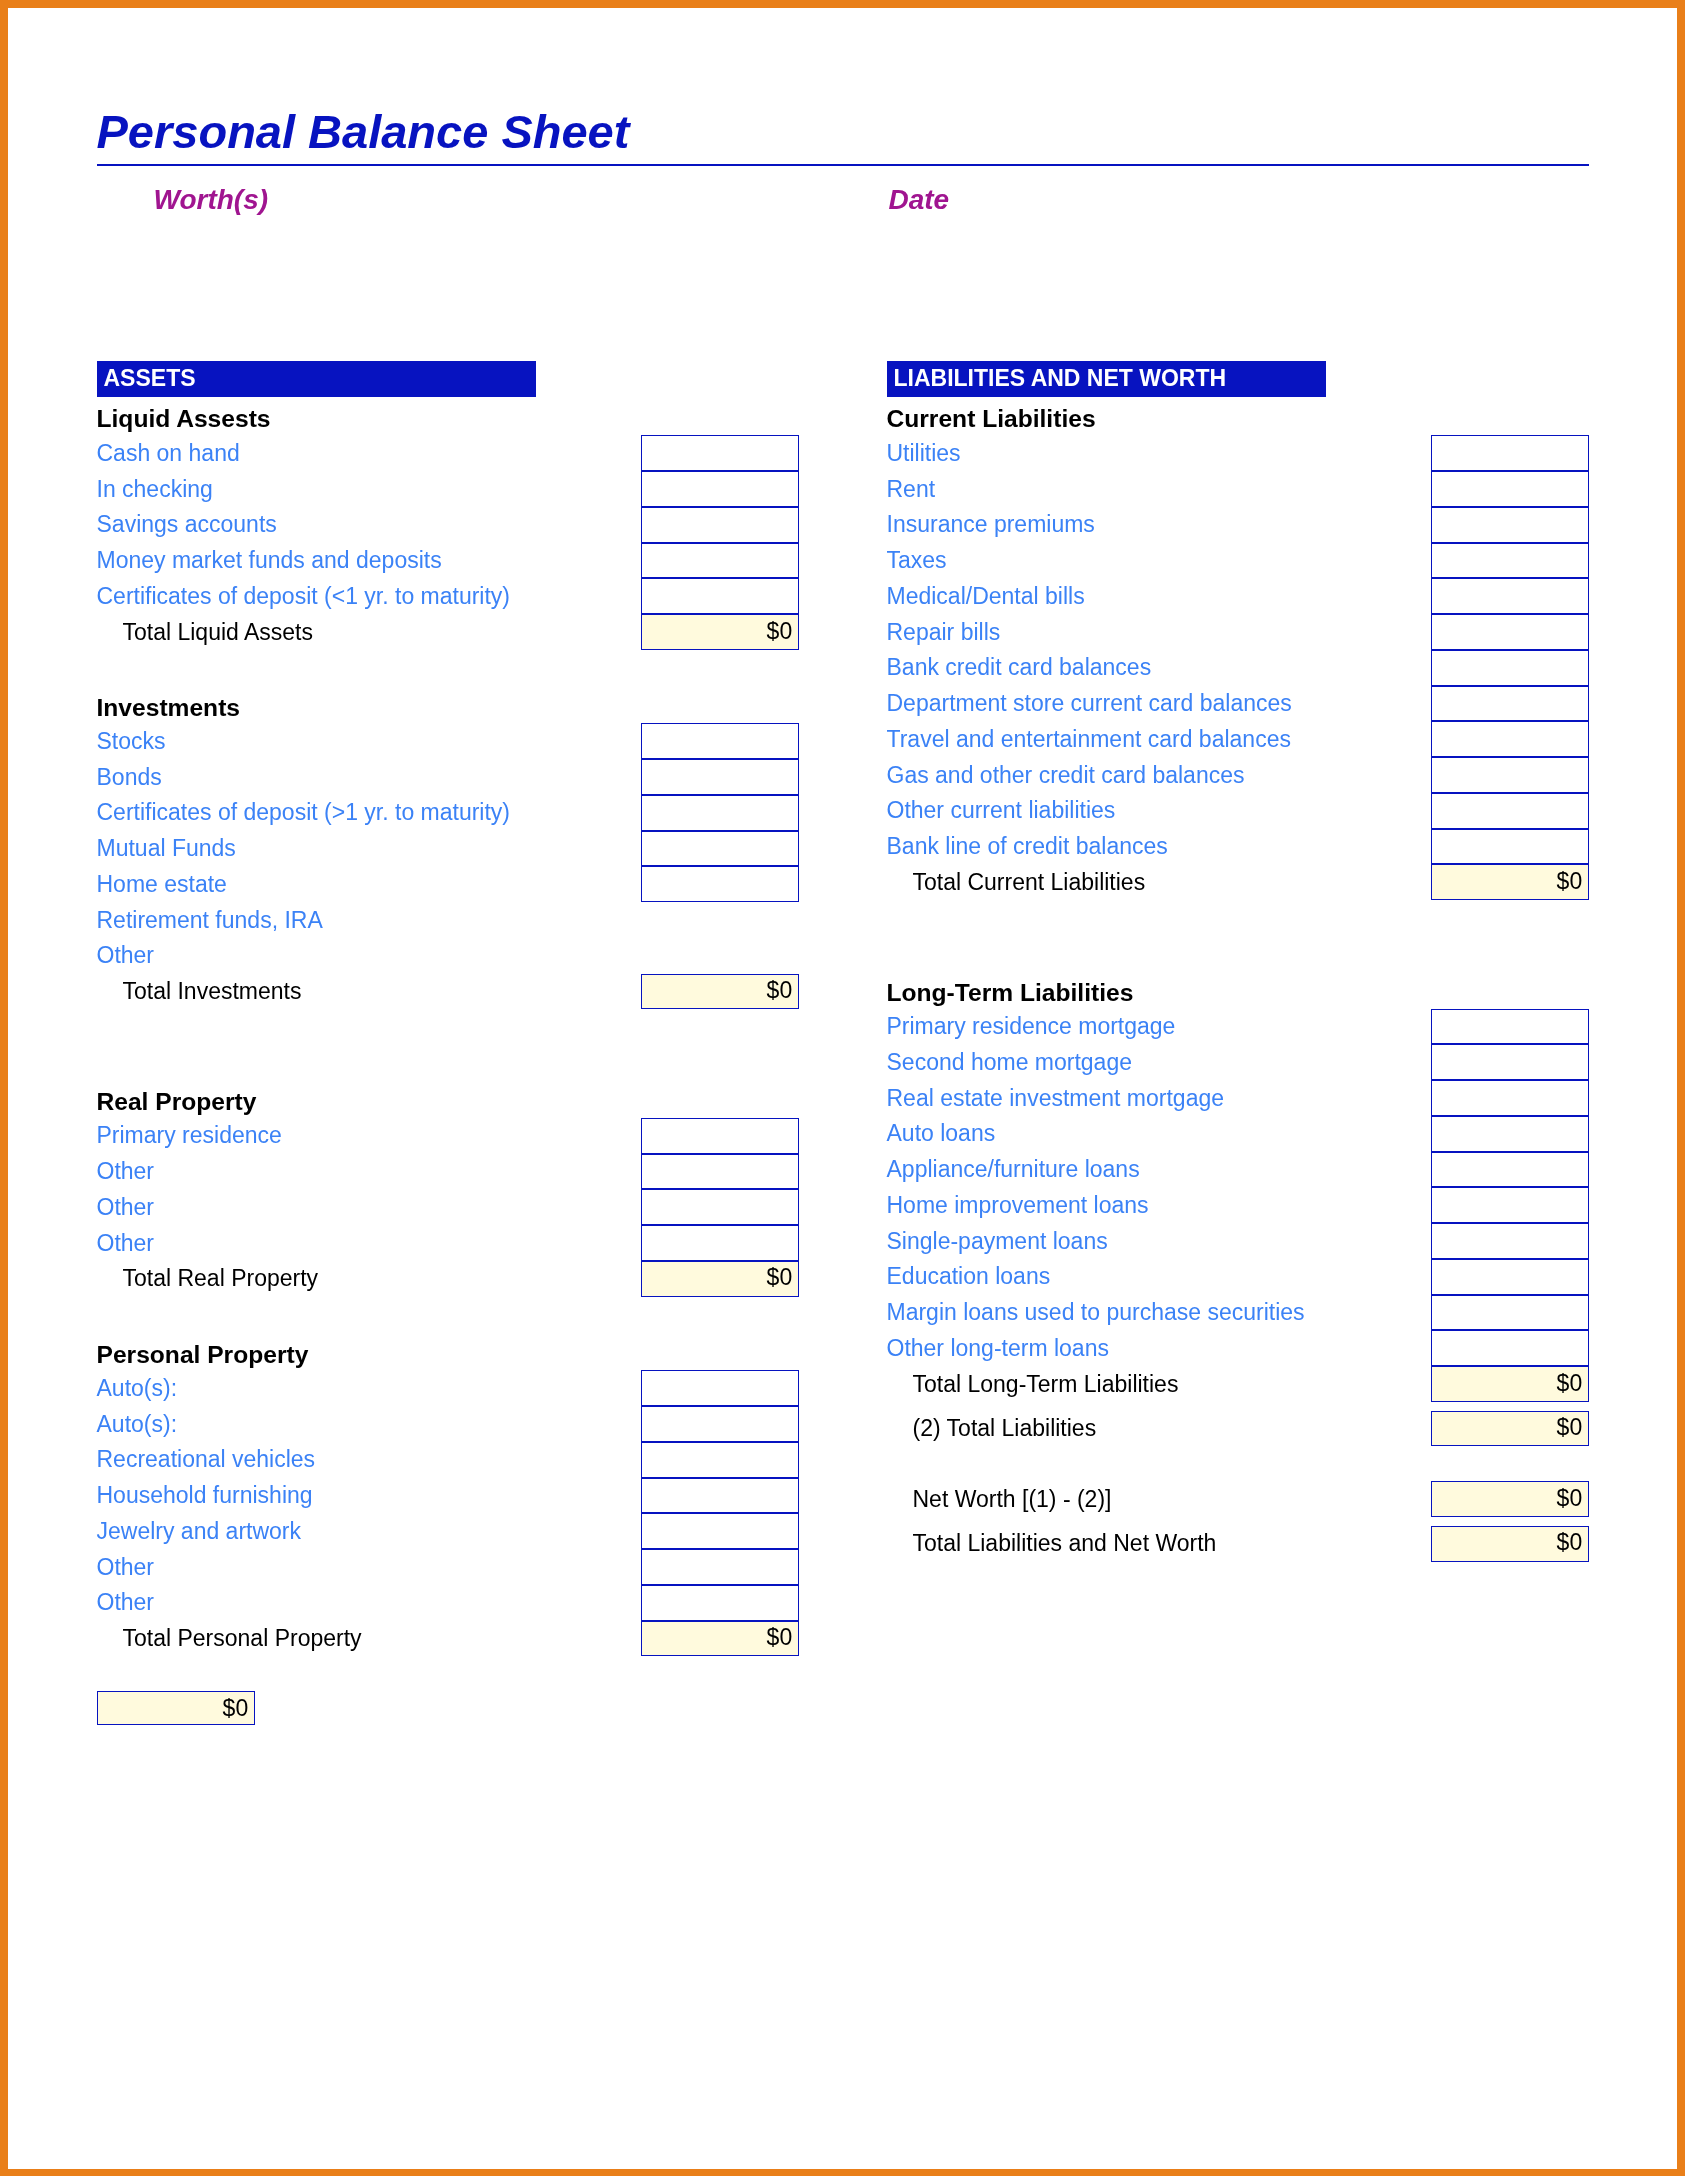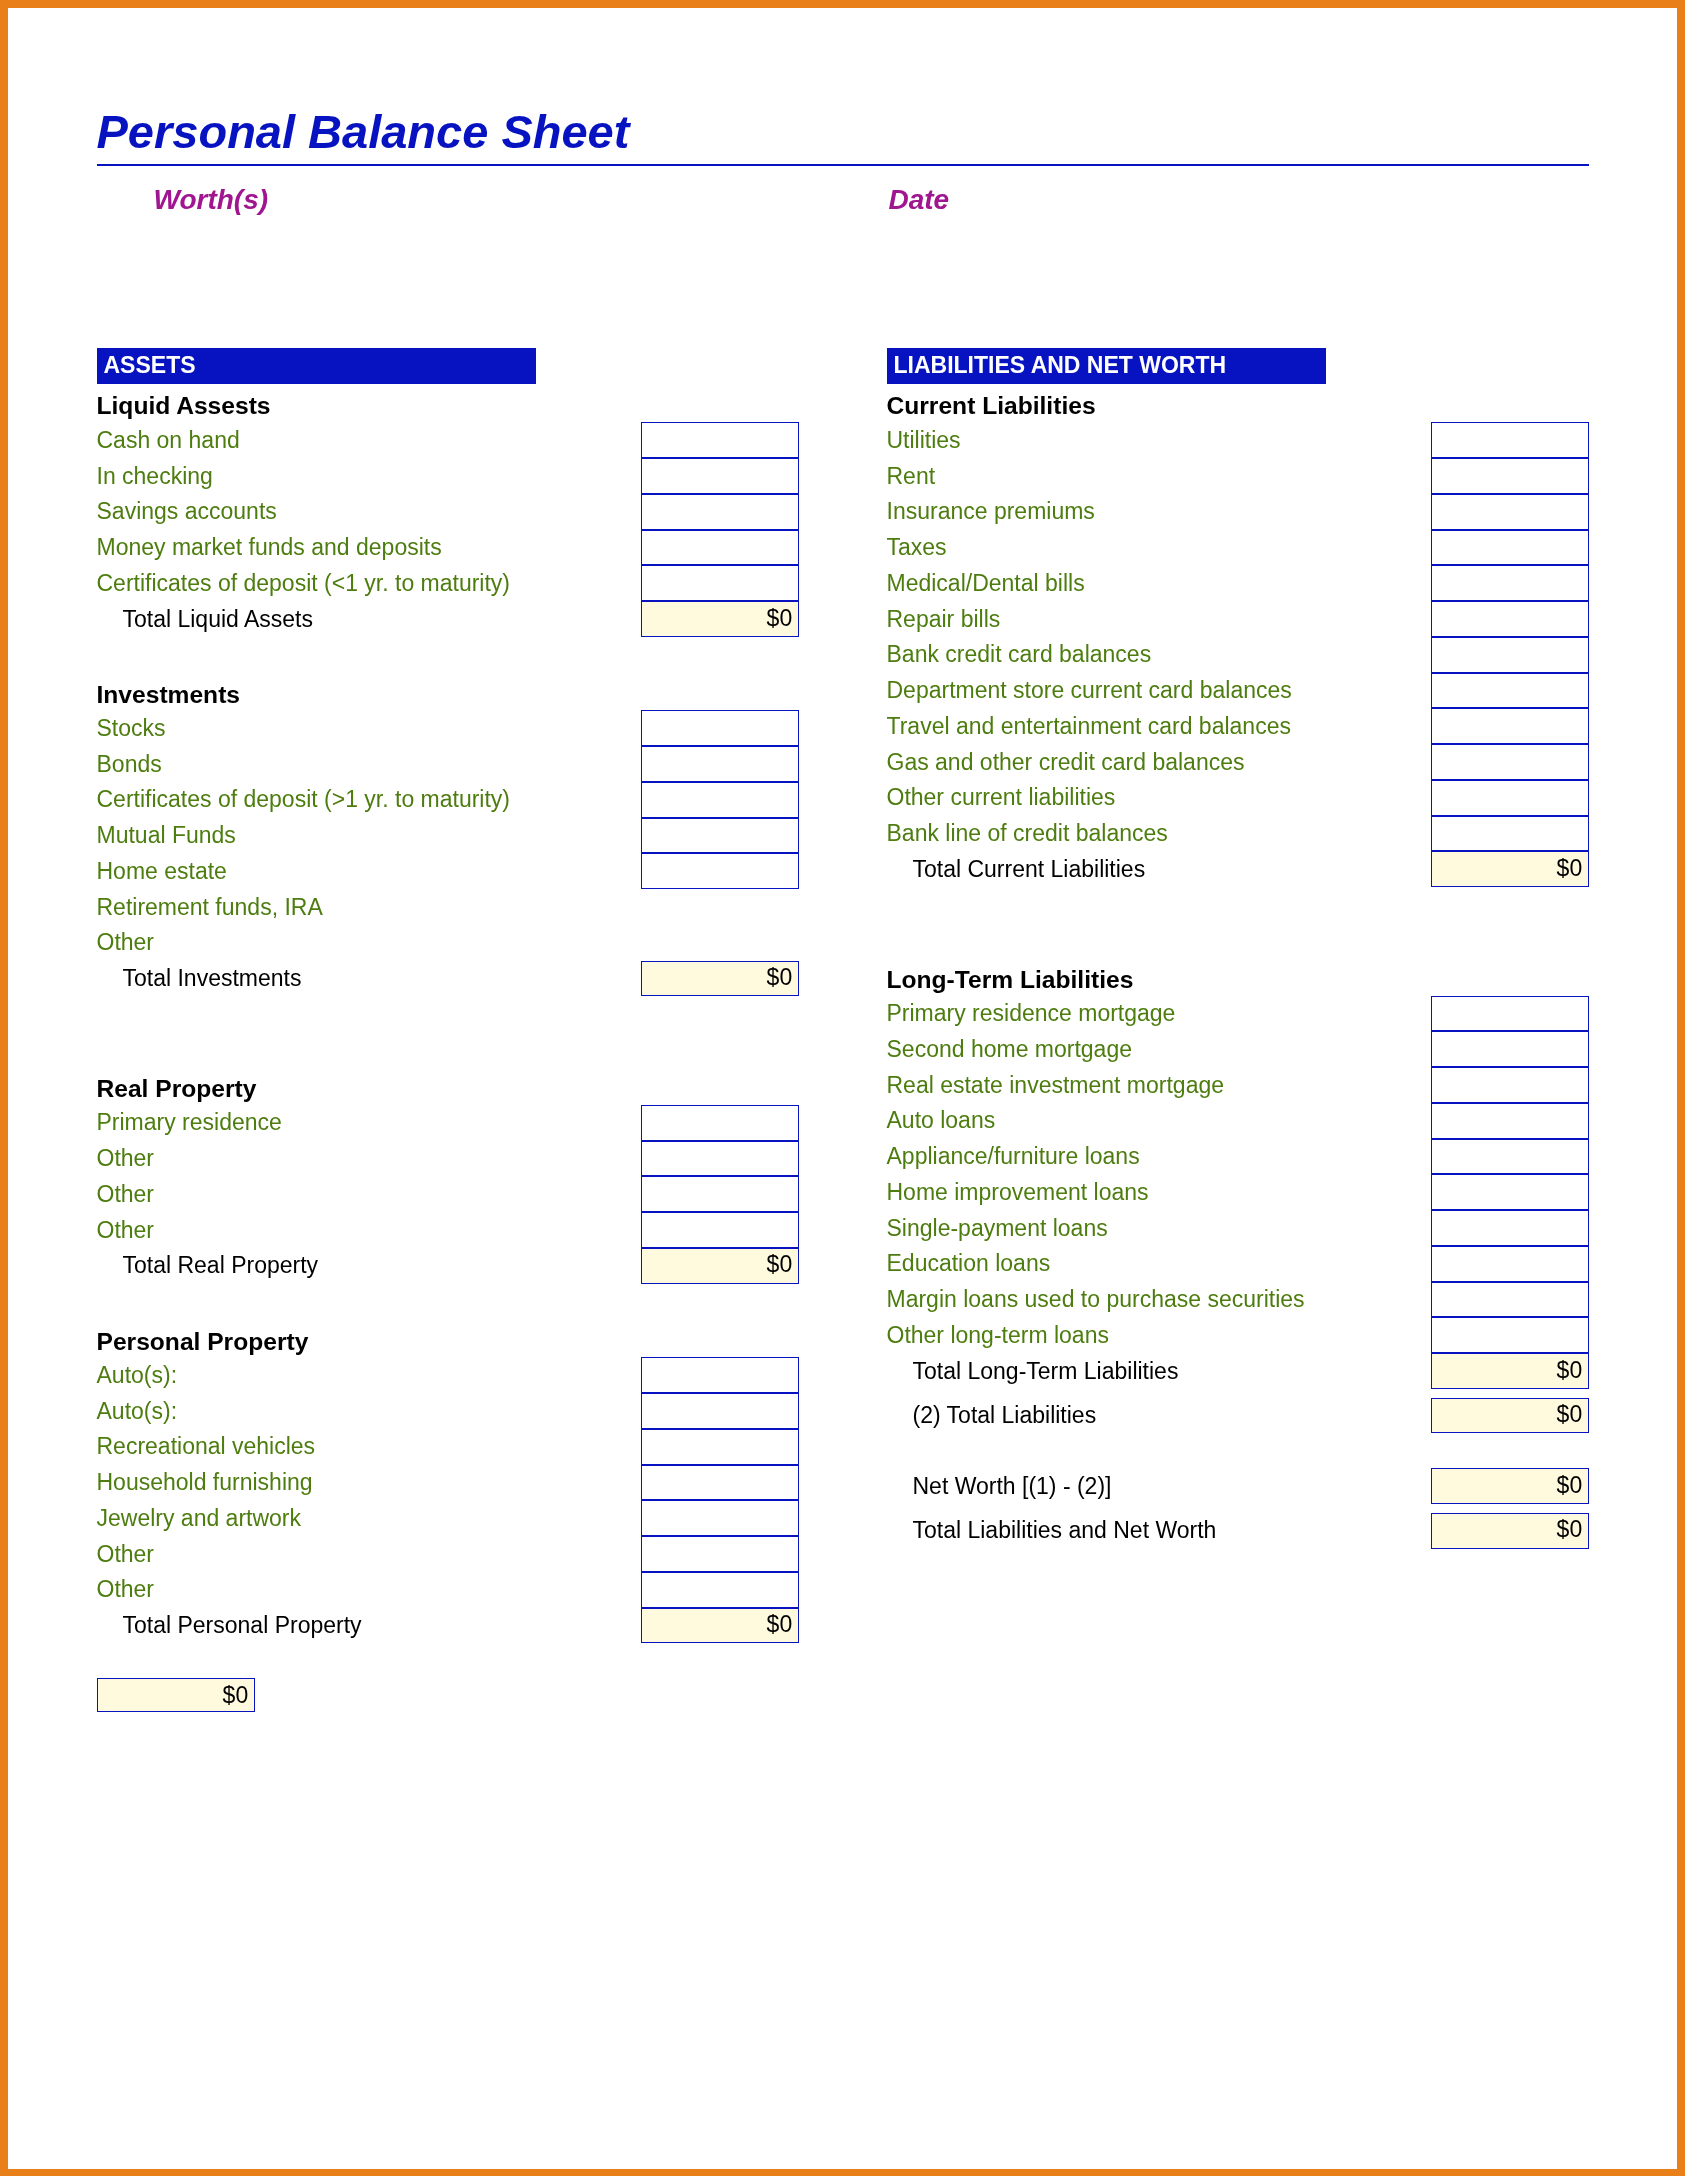--- a/index.html
+++ b/index.html
@@ -49,20 +49,21 @@
       font-weight: bold;
       font-style: italic;
     }
     .columns {
       display: flex;
       margin-top: 132px;
       gap: 88px;
     }
     .col {
       flex: 1;
+      margin-top: 13px;
     }
     .section-banner {
       background: #0713c0;
       color: #fff;
       font-size: 23px;
       font-weight: bold;
       padding: 4.4px 7px;
       display: inline-block;
       width: 439px;
     }
@@ -74,21 +75,21 @@
       margin-bottom: 1.8px;
     }
     .row {
       display: flex;
       align-items: stretch;
       min-height: 33px;
     }
     .row-label {
       flex: 1;
       font-size: 23px;
-      color: #4d7c0f;
+      color: #3b82f6;
       padding: 3.5px 3.5px 3.5px 0;
       line-height: 1.25;
     }
     .row-label.indent {
       padding-left: 26px;
       font-weight: normal;
       color: #000;
     }
     .row-input {
       width: 158px;

